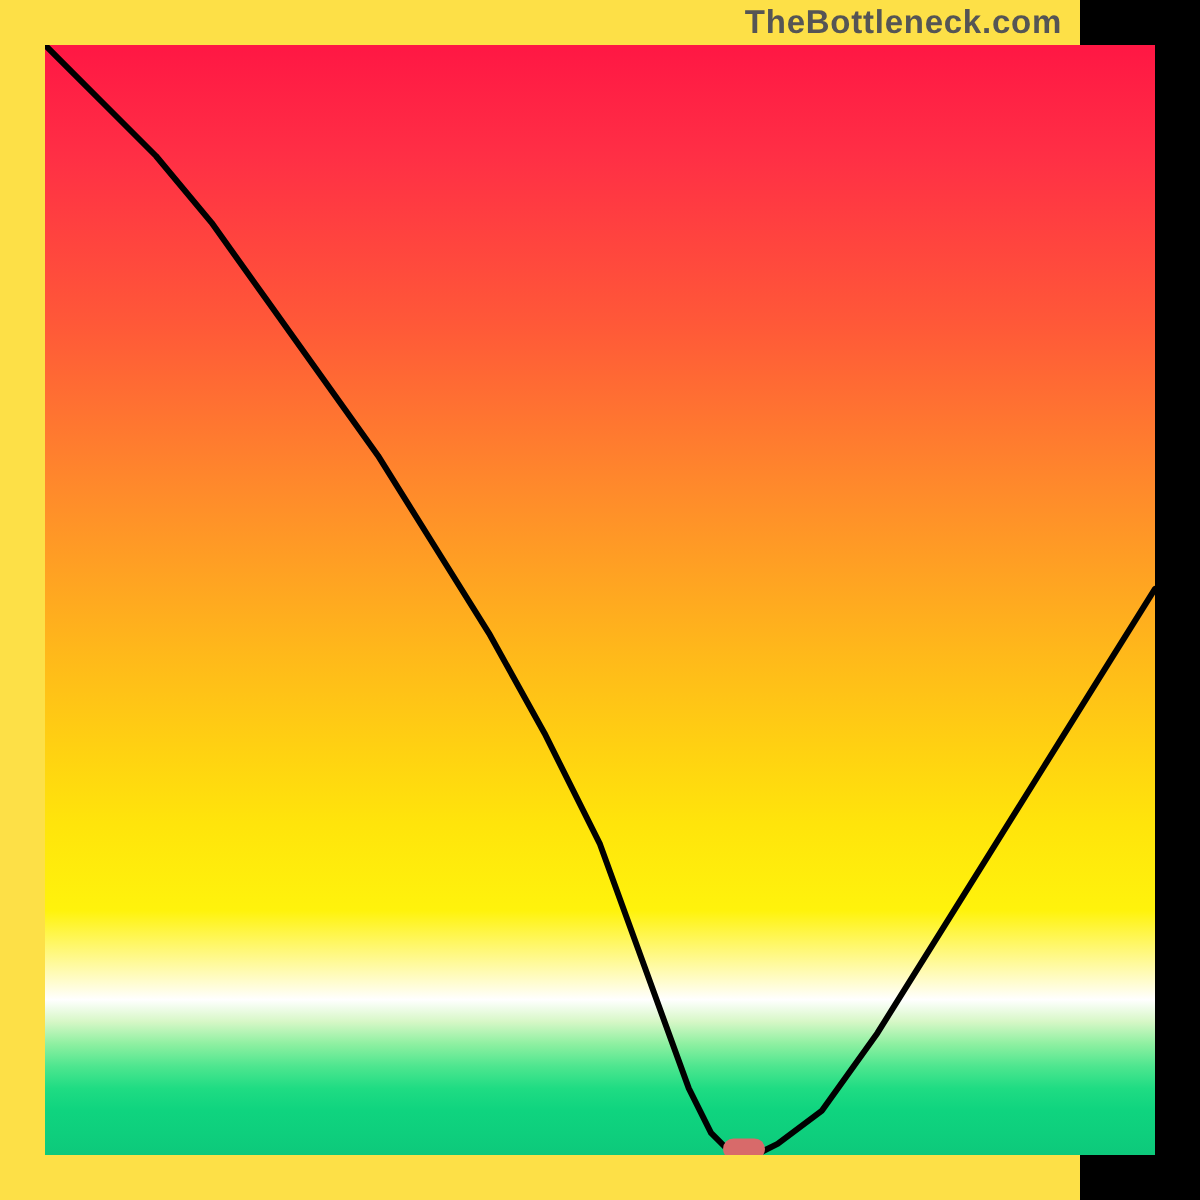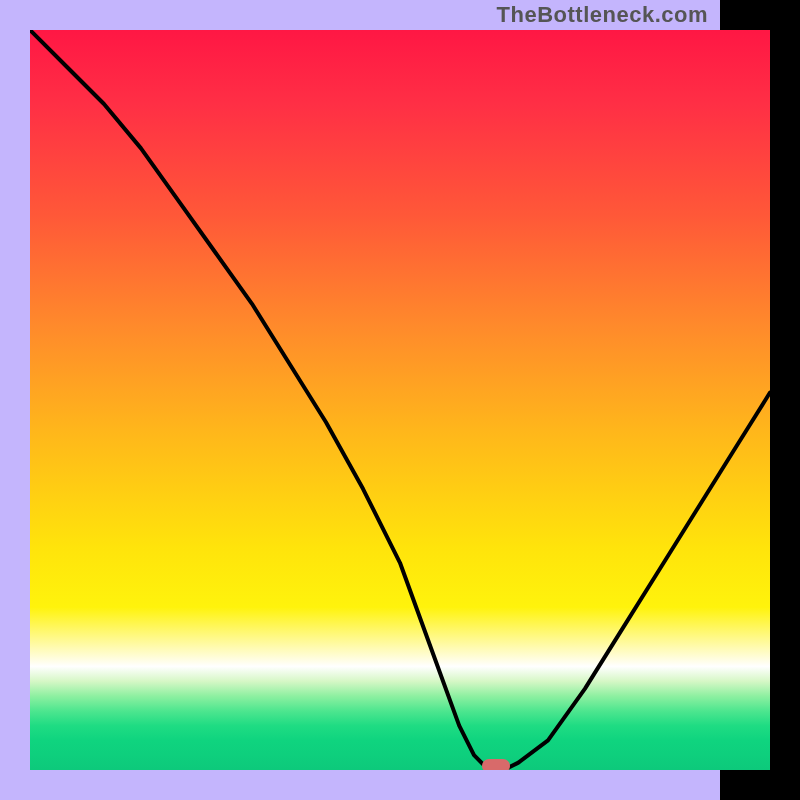--- a/index.html
+++ b/index.html
@@ -8,21 +8,21 @@
     width: 800px;
     height: 800px;
     background: #000;
     overflow: hidden;
     font-family: Arial, Helvetica, sans-serif;
   }
   .frame {
     position: relative;
     width: 720px;
     height: 800px;
-    background: #c4b5fd;
+    background: #fde047;
   }
   .watermark {
     position: absolute;
     top: 2px;
     right: 12px;
     color: #555;
     font-size: 22px;
     font-weight: 600;
     letter-spacing: 0.5px;
     z-index: 20;

